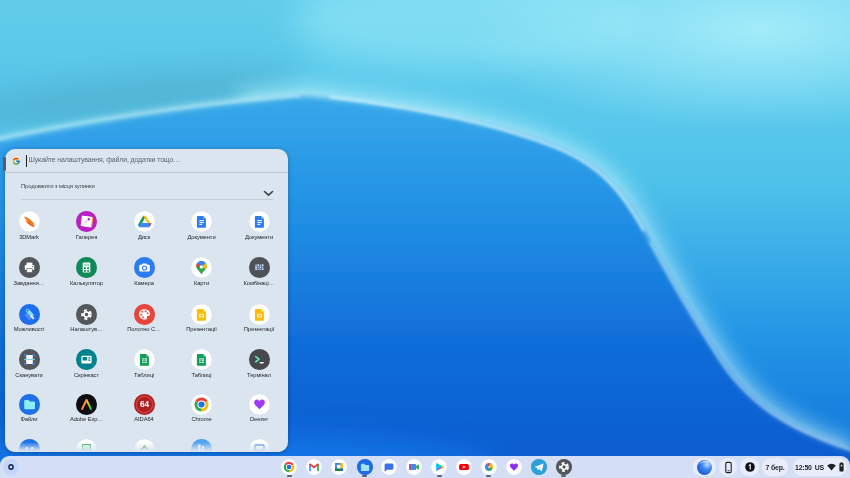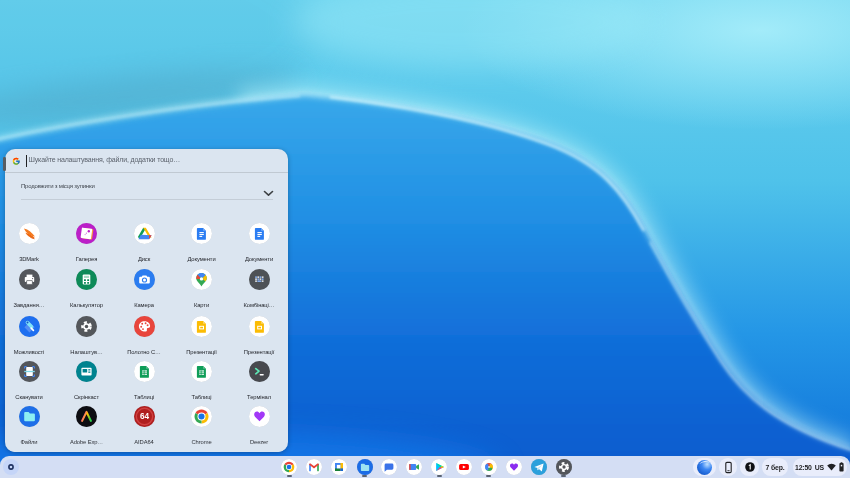--- a/index.html
+++ b/index.html
@@ -8,21 +8,21 @@
 #scrollnub{position:absolute;left:3.2px;top:157px;width:2.4px;height:14px;background:#585d63;border-radius:1.2px;z-index:5}
 .srow{position:absolute;left:0;top:0;width:100%;height:23.5px;border-bottom:1px solid rgba(0,0,0,0.12)}
 .glogo{position:absolute;left:7px;top:7.5px}.glogo svg{display:block}
 .cursor{position:absolute;left:21.8px;top:6px;width:1px;height:11.5px;background:#202124}
 .phold{position:absolute;left:24px;top:7px;font-size:7px;color:#5c636d;letter-spacing:-0.15px}
 .crow{position:absolute;left:0;top:23.5px;width:100%;height:26px}
 .ctext{position:absolute;left:16.5px;top:10px;font-size:6px;color:#40464e;letter-spacing:-0.2px}
 .cchev{position:absolute;right:14px;top:10px}
 .csep{position:absolute;left:16.5px;right:15px;top:50px;height:1px;background:rgba(0,0,0,0.1)}
 .cell{position:absolute;width:58px;text-align:center}
-.ci{width:21px;height:21px;margin:12px auto;border-radius:50%}
+.ci{width:21px;height:21px;margin:0 auto;border-radius:50%}
 .ci svg{display:block;filter:drop-shadow(0 0.4px 0.7px rgba(0,0,0,0.18))}
 .cl{margin-top:1.5px;font-size:5.8px;color:#1f2127;white-space:nowrap;overflow:hidden;letter-spacing:-0.1px}
 #fade{position:absolute;left:0;right:0;bottom:0;height:10px;background:linear-gradient(to bottom,rgba(219,229,240,0),rgba(219,229,240,0.85) 75%,#dbe5f0);z-index:4}
 #shelf{position:absolute;left:0;right:0;top:456.3px;height:21.7px;background:#d4def4;border-radius:9px 9px 0 0}
 #lbtn{position:absolute;left:2.6px;top:2.7px;width:16px;height:16px;border-radius:50%;background:#c5d5f8;display:flex;align-items:center;justify-content:center}
 .si{position:absolute;top:2.7px;width:16px;height:16px}
 .si svg{display:block;filter:drop-shadow(0 0.4px 0.6px rgba(0,0,0,0.2))}
 .dash{position:absolute;top:19.2px;width:5px;height:1.8px;border-radius:1px;background:#5a6372}
 .pill{position:absolute;top:2px;height:17.6px;border-radius:8.8px;background:#e9edfb;display:flex;align-items:center;justify-content:center;gap:2px}
 .st{font-size:6.9px;font-weight:bold;color:#1d1e20;letter-spacing:-0.2px}

